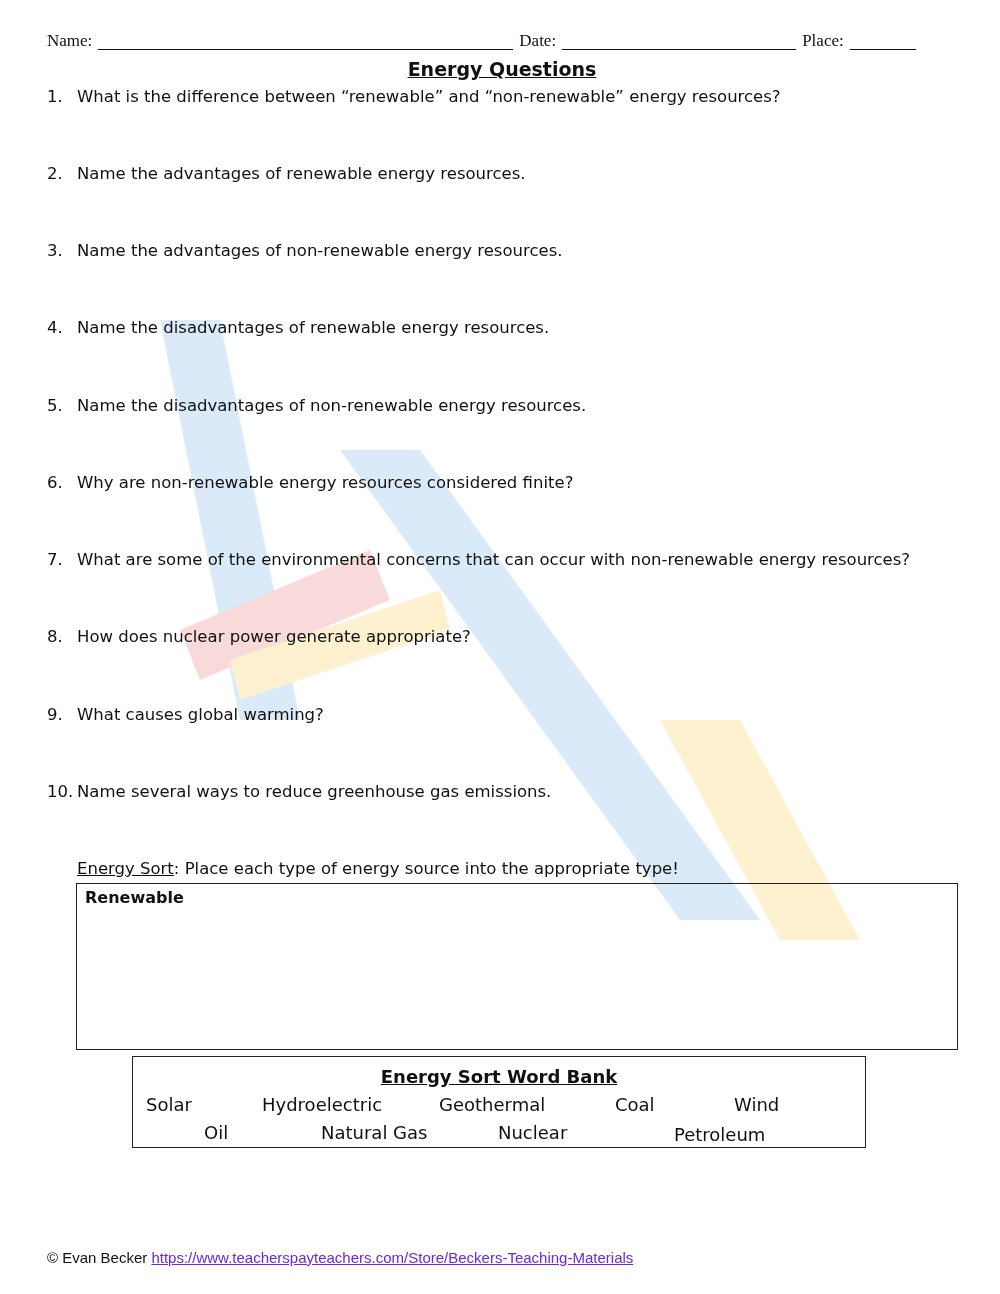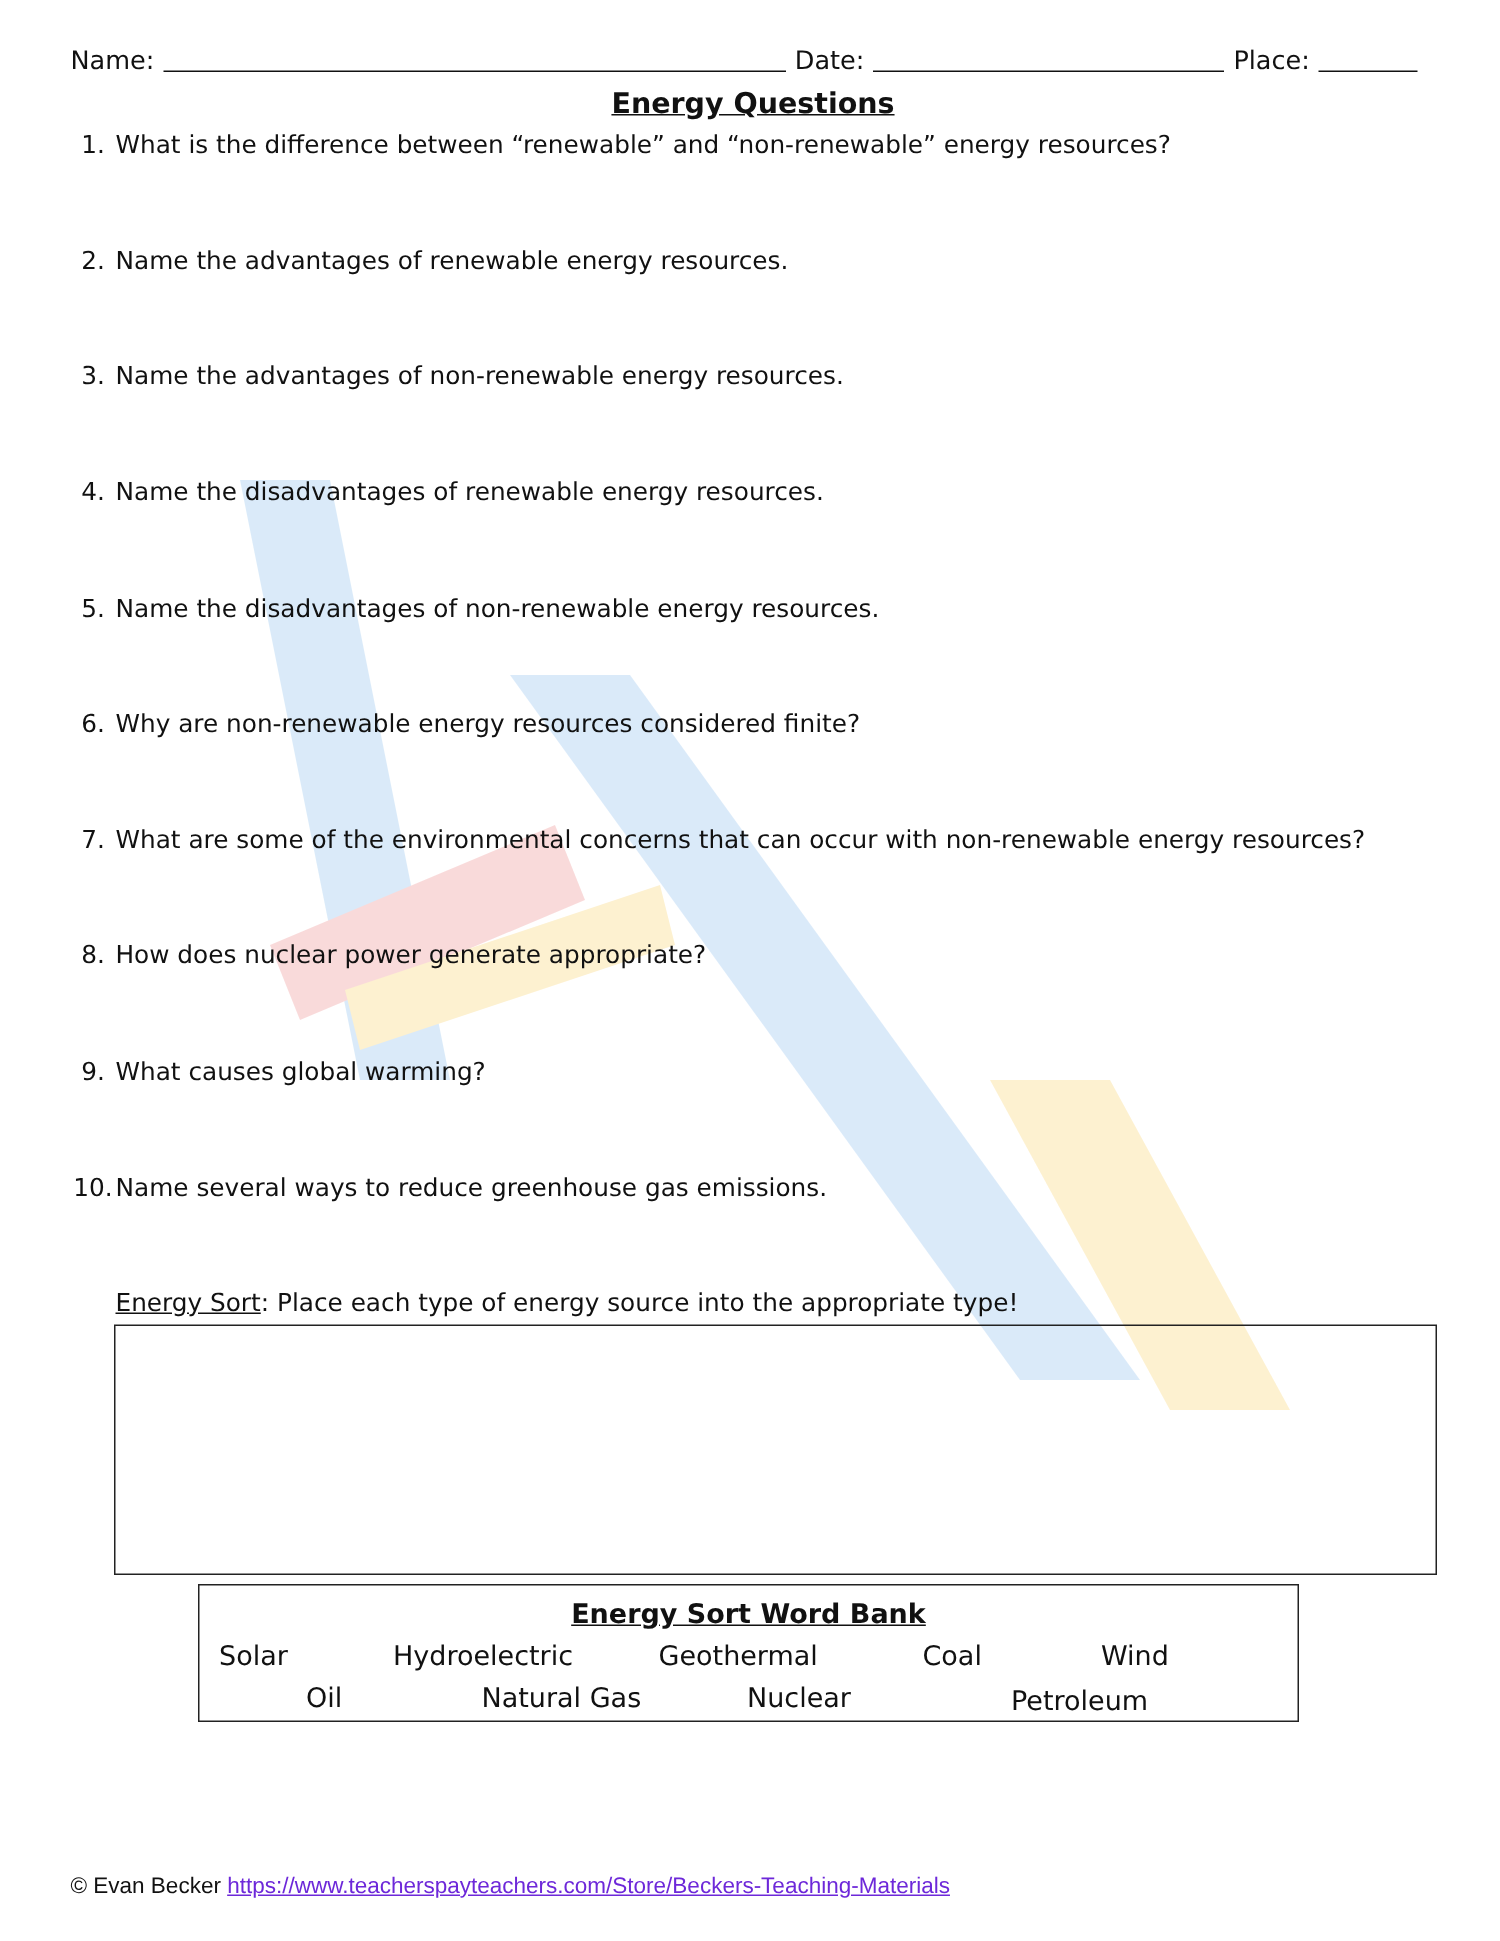--- a/index.html
+++ b/index.html
@@ -6,29 +6,29 @@
   body {
     width: 1000px; height: 1294px; position: relative; overflow: hidden;
     font-family: "DejaVu Sans", sans-serif; color: #111;
   }
   .watermark {
     position: absolute; left: 140px; top: 300px; width: 760px; height: 660px;
     pointer-events: none; opacity: 0.18;
   }
   .header-line {
     position: absolute; left: 47px; top: 31px; width: 910px;
-    font-size: 17px; white-space: nowrap; display: flex; align-items: flex-start;
+    font-size: 17px; white-space: nowrap; display: flex; align-items: center; font-family: Liberation Serif, serif;
   }
   .blank { display: inline-block; border-bottom: 1.5px solid #111; height: 16px; margin: 0 6px 0 6px; }
   .title {
     position: absolute; left: 0; top: 58px; width: 1004px; text-align: center;
     font-size: 19px; font-weight: bold; text-decoration: underline;
   }
   .question {
-    position: absolute; left: 47px; font-size: 16.5px; white-space: nowrap; text-align: center;
+    position: absolute; left: 47px; font-size: 16.5px; white-space: nowrap;
   }
   .question .num { display: inline-block; width: 30px; }
   .sort-intro {
     position: absolute; left: 77px; top: 859px; font-size: 16.5px; white-space: nowrap;
   }
   .sort-intro .lbl { font-weight: normal; text-decoration: underline; }
   .sort-table {
     position: absolute; left: 76px; top: 883px; width: 882px; height: 167px;
     border: 1px solid #222; box-sizing: border-box; display: flex;
   }
@@ -100,20 +100,23 @@
 </div>
 <div class="question" style="top:782px">
   <span class="num">10.</span><span>Name several ways to reduce greenhouse gas emissions.</span>
 </div>
 
 <div class="sort-intro">
   <span class="lbl">Energy Sort</span><span>: Place each type of energy source into the appropriate type!</span>
 </div>
 
 <div class="sort-table">
+  <div class="sort-col">
+    <span>Renewable</span>
+  </div>
 </div>
 
 <div class="wordbank">
   <div class="wb-title">Energy Sort Word Bank</div>
   <span class="wb-word" style="left:13px; top:37px">Solar</span>
   <span class="wb-word" style="left:129px; top:37px">Hydroelectric</span>
   <span class="wb-word" style="left:306px; top:37px">Geothermal</span>
   <span class="wb-word" style="left:482px; top:37px">Coal</span>
   <span class="wb-word" style="left:601px; top:37px">Wind</span>
   <span class="wb-word" style="left:71px; top:65px">Oil</span>

